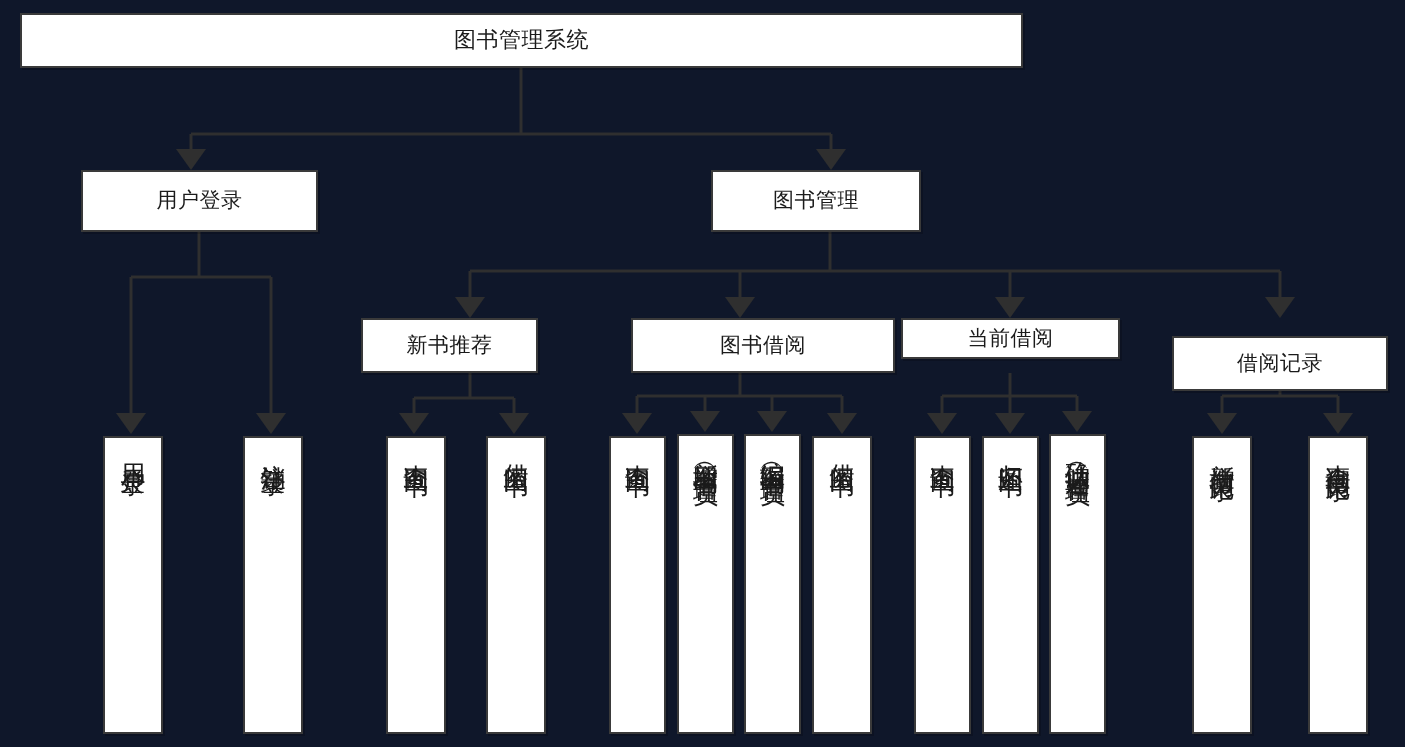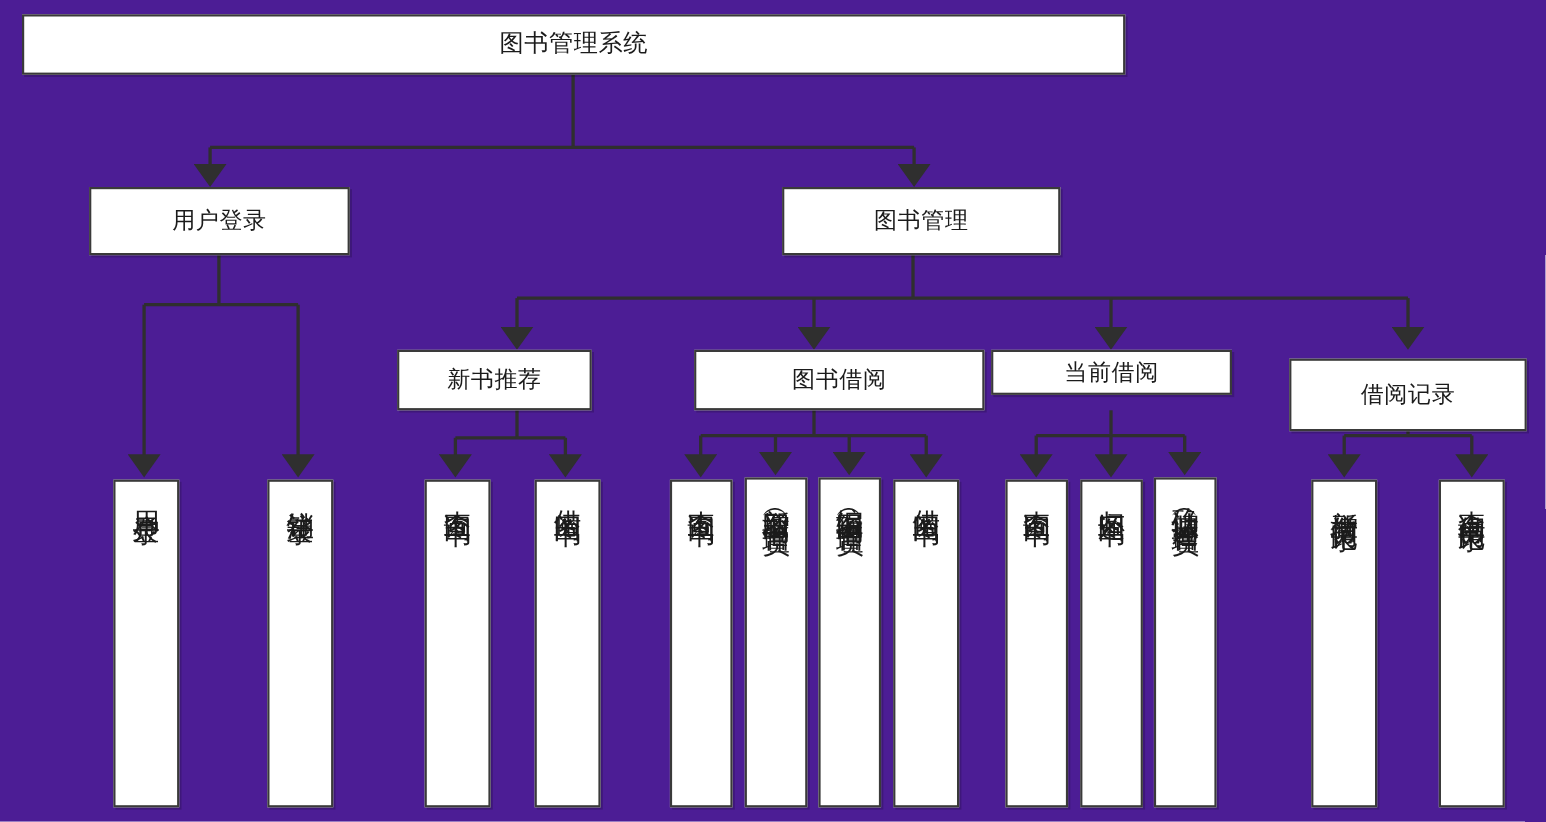--- a/index.html
+++ b/index.html
@@ -8,21 +8,21 @@
     padding: 0;
     background: #ffffff;
   }
   body {
     font-family: "DejaVu Sans", "Liberation Sans", sans-serif;
   }
   #canvas {
     position: relative;
     width: 1405px;
     height: 747px;
-    background: #4c1d95;
+    background: #0f172a;
     overflow: hidden;
   }
   svg#edges {
     position: absolute;
     left: 0;
     top: 0;
     width: 1405px;
     height: 747px;
     pointer-events: none;
   }
@@ -127,37 +127,37 @@
   </svg>
 
   <div class="node horiz root" style="left:20px; top:13px; width:1003px; height:55px;">
     <span class="lbl">图书管理系统</span>
   </div>
 
   <div class="node horiz" style="left:81px; top:170px; width:237px; height:62px;">
     <span class="lbl">用户登录</span>
   </div>
 
-  <div class="node horiz" style="left:711px; top:170px; width:253px; height:62px;align-items:center;">
+  <div class="node horiz" style="left:711px; top:170px; width:210px; height:62px;align-items:center;">
     <span class="lbl">图书管理</span>
   </div>
 
   <div class="node horiz" style="left:361px; top:318px; width:177px; height:55px;">
     <span class="lbl">新书推荐</span>
   </div>
 
   <div class="node horiz" style="left:631px; top:318px; width:264px; height:55px;">
     <span class="lbl">图书借阅</span>
   </div>
 
   <div class="node horiz" style="left:901px; top:318px; width:219px; height:41px;">
     <span class="lbl">当前借阅</span>
   </div>
 
-  <div class="node horiz" style="left:1172px; top:326px; width:216px; height:66px;">
+  <div class="node horiz" style="left:1172px; top:336px; width:216px; height:55px;">
     <span class="lbl">借阅记录</span>
   </div>
 
   <div class="node vert" style="left:103px; top:436px; width:60px; height:298px;">
     <span class="lbl">用户登录</span>
   </div>
 
   <div class="node vert" style="left:243px; top:436px; width:60px; height:298px;">
     <span class="lbl">注销登录</span>
   </div>

